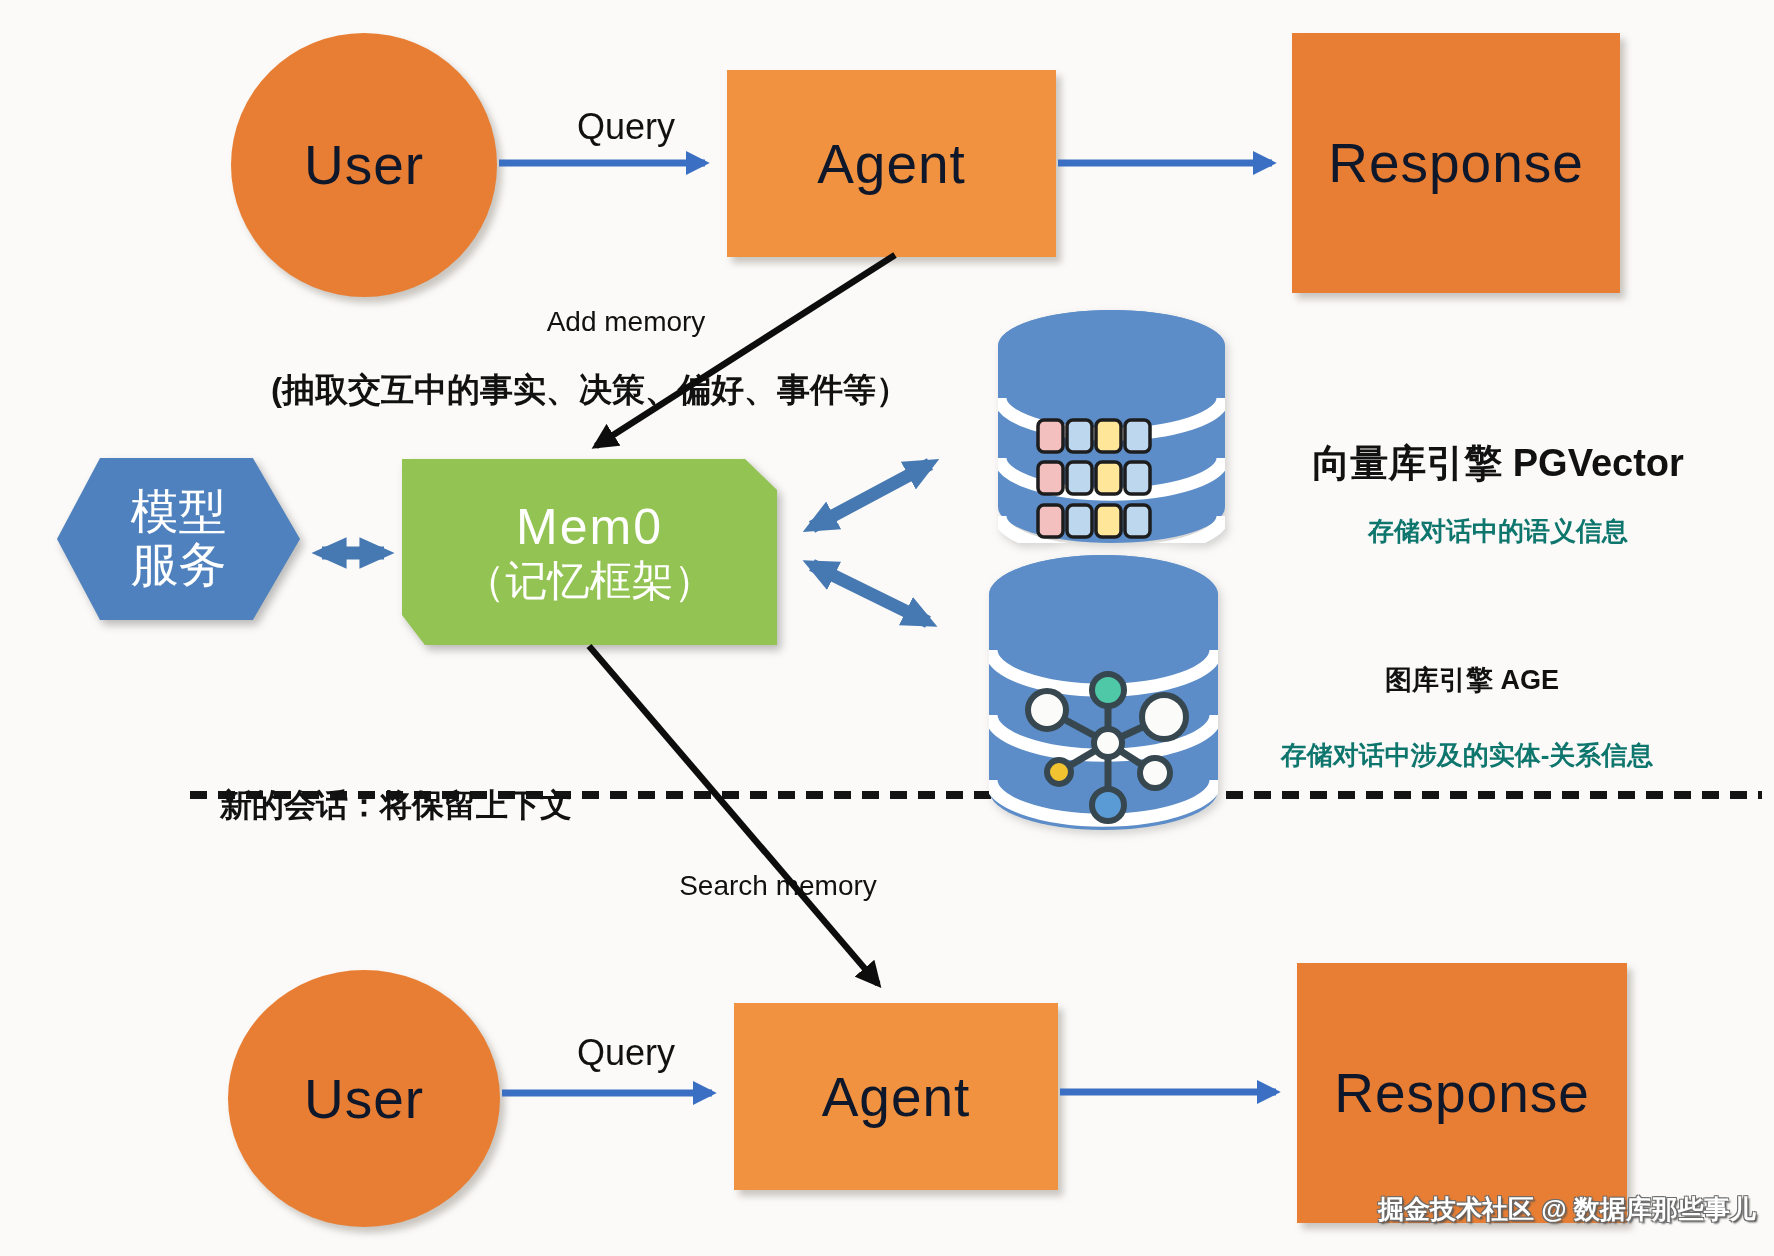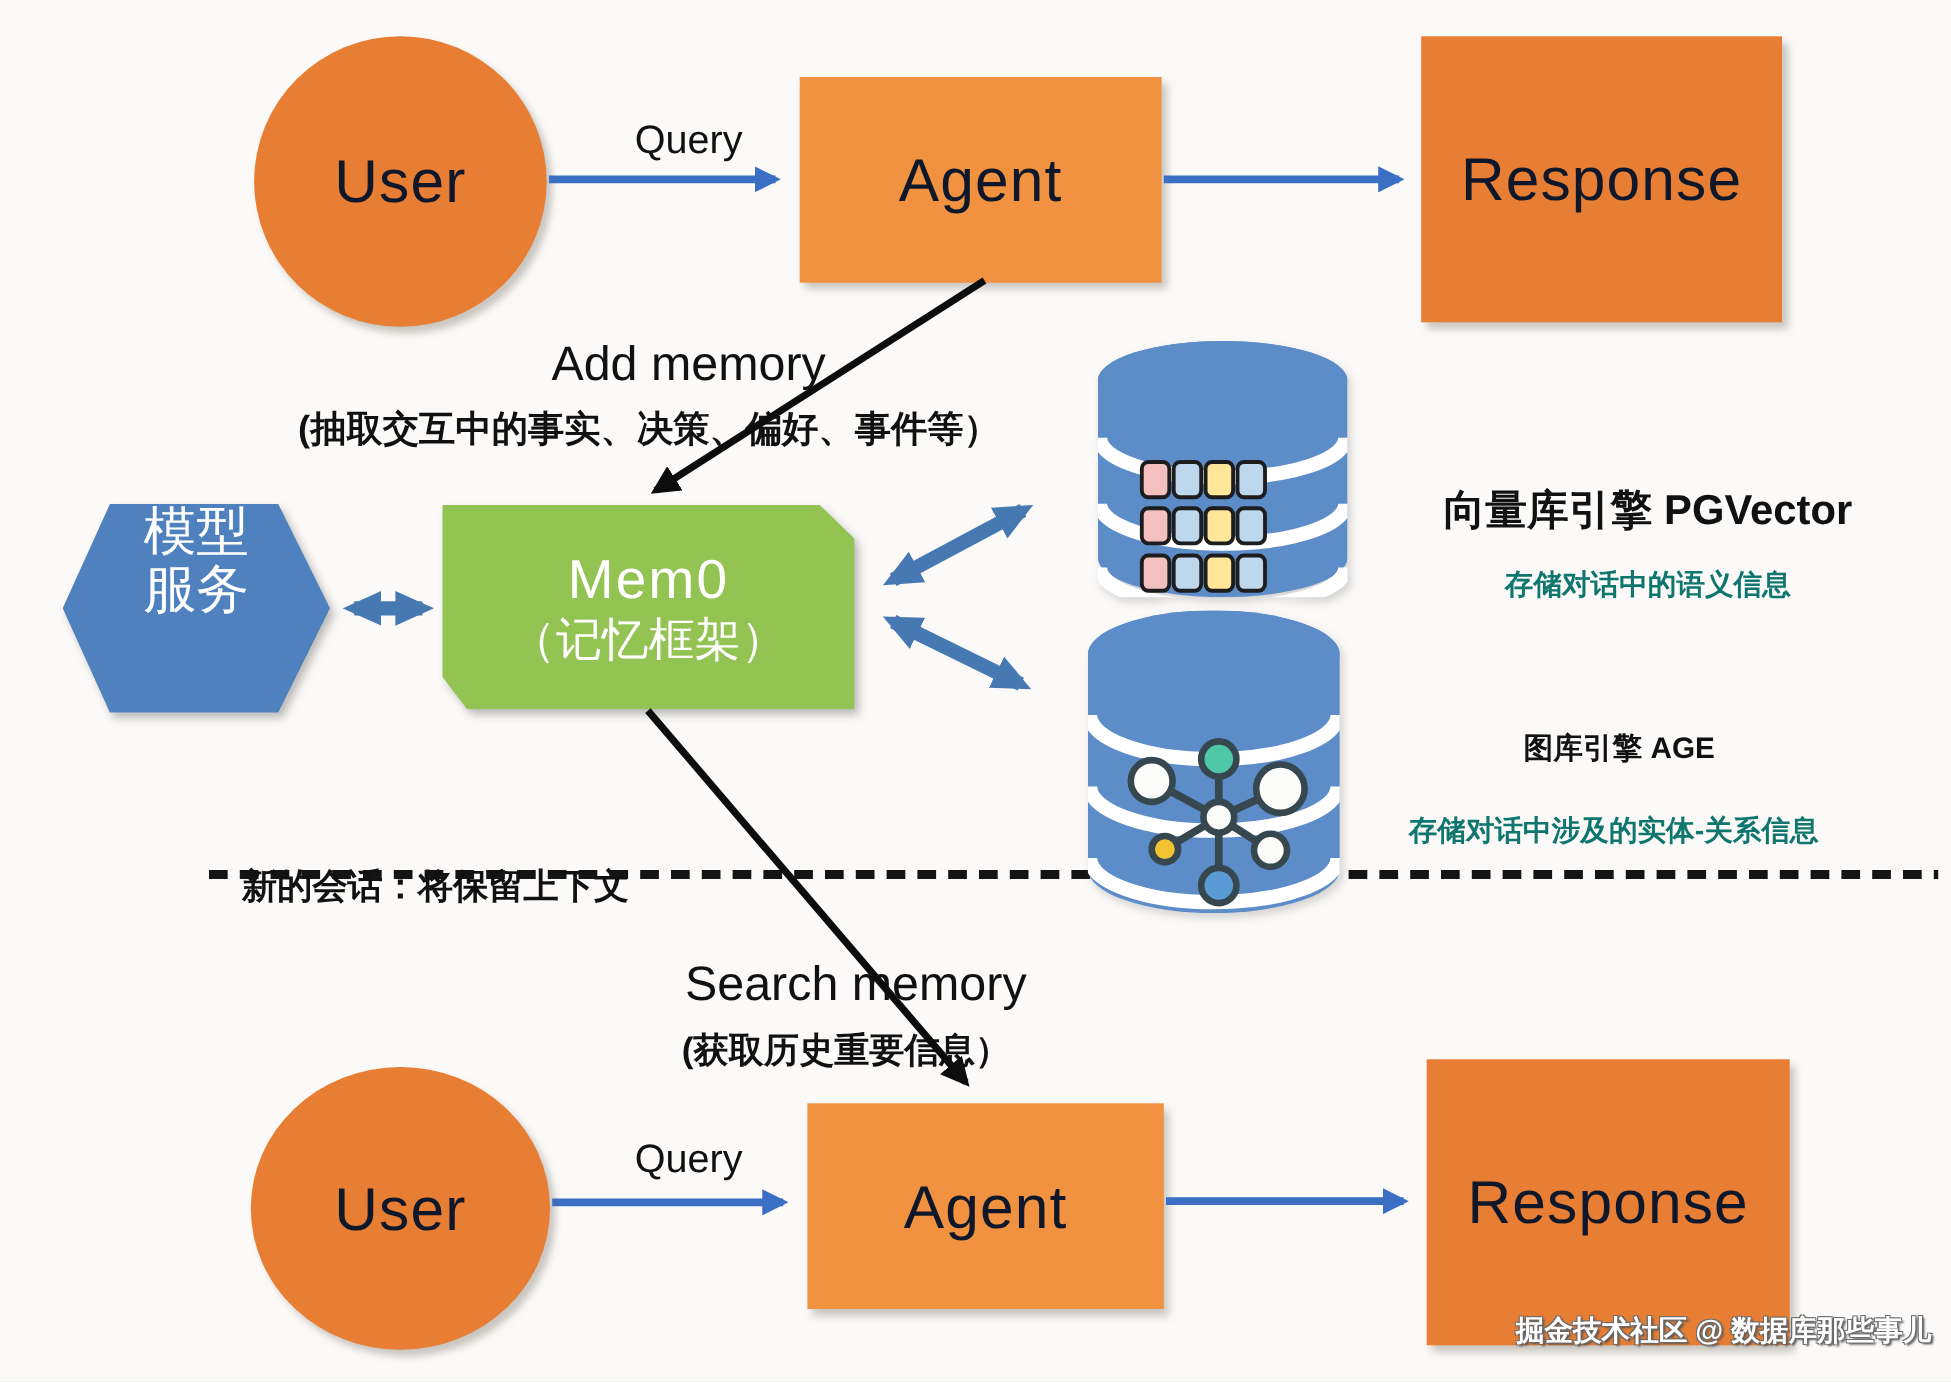--- a/index.html
+++ b/index.html
@@ -18,39 +18,39 @@
   
   .node{
     display:flex;align-items:center;justify-content:center;
     color:#0f172a;font-size:55px;font-weight:400;letter-spacing:1px;
   }
   .orange{background:#E87E33;box-shadow:5px 6px 7px rgba(110,100,90,.35);}
   .orange-light{background:#F0923F;box-shadow:5px 6px 7px rgba(110,100,90,.35);}
   .ellipse{border-radius:50%;}
   
   #hexagon{
-    width:243px;height:190px;background:#4E81BD;
+    width:243px;height:162px;background:#4E81BD;
     clip-path:polygon(17.7% 0,80.6% 0,100% 50%,80.6% 100%,17.7% 100%,0 50%);
-    display:flex;flex-direction:column;align-items:center;
+    display:flex;flex-direction:column;align-items:center;justify-content:center;
     color:#fff;font-size:48px;line-height:1.1;font-weight:500;
   }
   .hex-wrap{filter:drop-shadow(4px 5px 4px rgba(90,90,90,.4));z-index:2;}
   
   #mem0{
     width:375px;height:186px;background:#93C352;
     clip-path:polygon(0 0,91.5% 0,100% 16.7%,100% 100%,6.1% 100%,0 83.9%);
     display:flex;flex-direction:column;align-items:center;justify-content:center;
     color:#fff;line-height:1.15;
   }
   #mem0 .t1{font-size:50px;font-weight:500;letter-spacing:2px;}
   #mem0 .t2{font-size:42px;font-weight:500;}
   .mem0-wrap{filter:drop-shadow(4px 5px 4px rgba(90,90,90,.4));z-index:2;}
   .cyl{filter:drop-shadow(3px 4px 4px rgba(90,90,90,.25));}
   
-  .en-label{font-size:44px;font-weight:500;color:#111;}
+  .en-label{font-size:28px;font-weight:500;color:#111;}
   .cn-note{font-size:33px;font-weight:600;color:#111;}
   .db-title{font-size:27px;font-weight:700;color:#111;}
   .db-sub{font-size:26px;font-weight:600;color:#0f766e;}
   .center{text-align:center;}
   #watermark{
     z-index:4;font-size:26px;font-weight:600;color:#fff;
     text-shadow:-1px -1px 0 #6b6b6b,1px -1px 0 #6b6b6b,-1px 1px 0 #6b6b6b,2px 2px 2px #555;
   }
 </style>
 </head>
@@ -144,21 +144,20 @@
 
   <div class="abs txt db-title center" style="left:1248px;top:438px;width:500px;font-size:38px;">向量库引擎 PGVector</div>
   <div class="abs txt db-sub center" style="left:1248px;top:514px;width:500px;">存储对话中的语义信息</div>
 
   <div class="abs txt db-title center" style="left:1222px;top:662px;width:500px;">图库引擎 AGE</div>
   <div class="abs txt db-sub center" style="left:1217px;top:738px;width:500px;">存储对话中涉及的实体-关系信息</div>
 
   <div class="abs txt cn-note" style="left:220px;top:784px;font-size:32px;">新的会话：将保留上下文</div>
 
   <div class="abs txt en-label center" style="left:578px;top:870px;width:400px;">Search memory</div>
-  <div class="abs txt cn-note center" style="left:569px;top:933px;width:400px;font-size:32px;">(获取历史重要信息）</div>
 
   <div class="abs shape node orange ellipse" style="left:228px;top:970px;width:272px;height:257px;">
     <span>User</span>
   </div>
 
   <div class="abs txt en-label center" style="left:551px;top:1032px;width:150px;font-size:36px;">Query</div>
 
   <div class="abs shape node orange-light" style="left:734px;top:1003px;width:324px;height:187px;">
     <span>Agent</span>
   </div>

